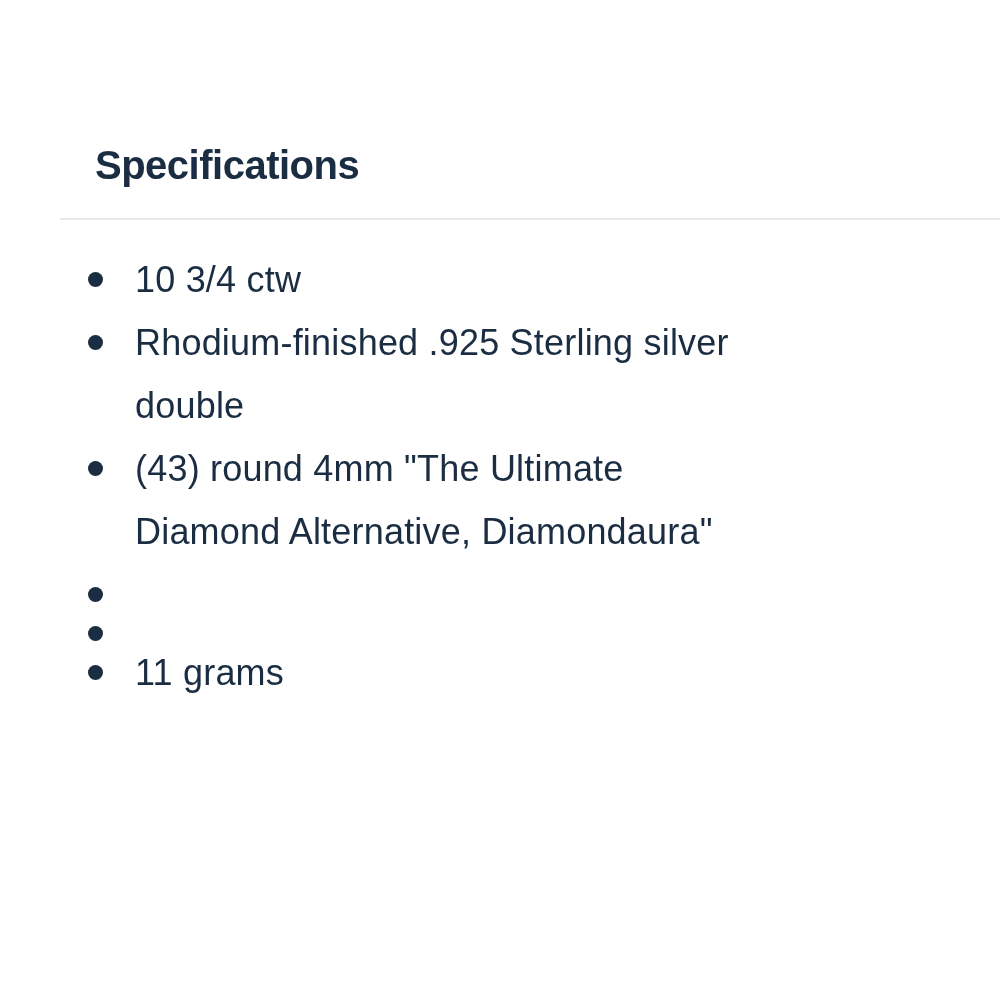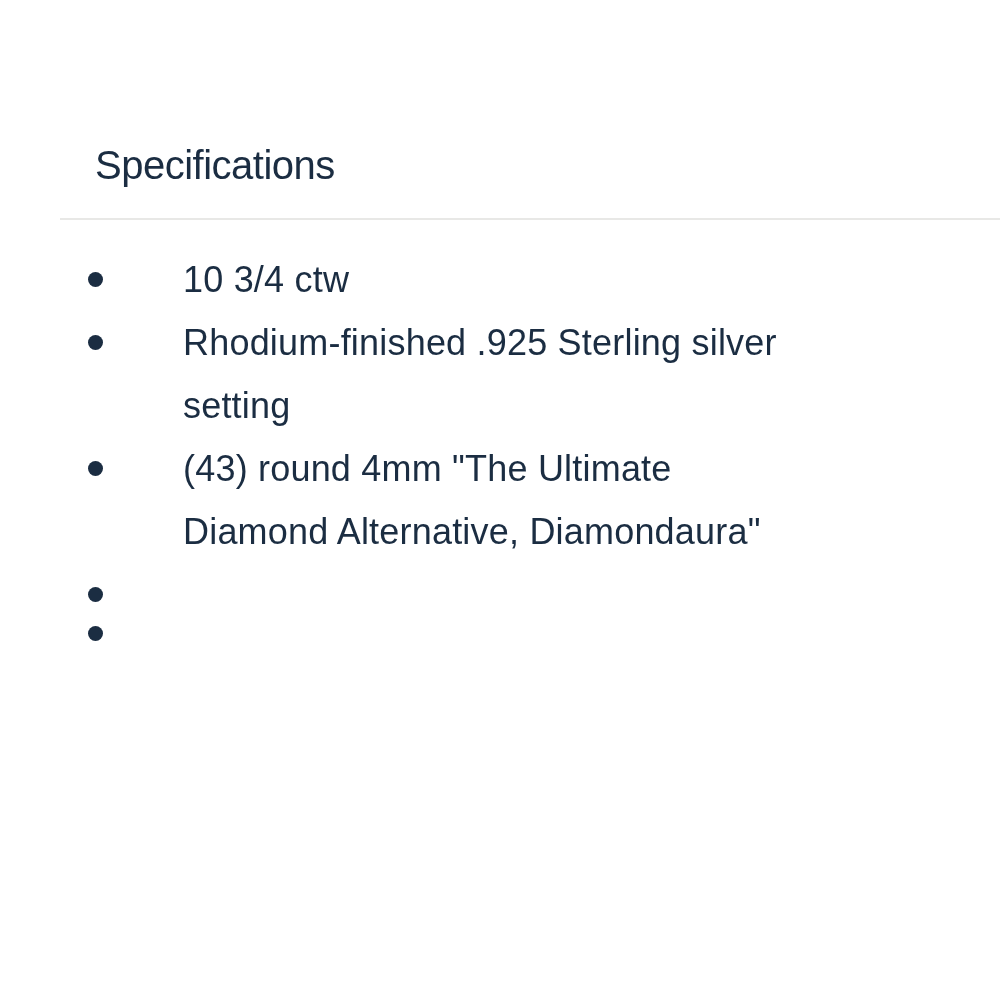--- a/index.html
+++ b/index.html
@@ -13,21 +13,21 @@
     font-family: "Liberation Sans", sans-serif;
     color: #1b2d42;
     overflow: hidden;
   }
   .spec-section {
     padding-top: 139px;
   }
   .spec-title {
     margin: 0 12px 0 95px;
     font-size: 40px;
-    font-weight: 400;
+    font-weight: 700;
     line-height: 52px;
     letter-spacing: -0.5px;
     color: #1b2d42;
   }
   .divider {
     margin-left: 60px;
     margin-right: 0;
     margin-top: 27px;
     height: 0;
     border: none;
@@ -37,21 +37,20 @@
     list-style: none;
     margin: 28px 0 0 0;
     padding: 0 60px 0 88px;
   }
   .spec-item {
     display: flex;
     align-items: flex-start;
     font-size: 36px;
     line-height: 63px;
     letter-spacing: 0.2px;
-    gap: 48px;
   }
   .bullet {
     flex: 0 0 15px;
     width: 15px;
     height: 15px;
     border-radius: 50%;
     background: #1b2d42;
     margin-top: 24px;
     margin-right: 32px;
   }
@@ -67,28 +66,32 @@
     <h2 class="spec-title">Specifications</h2>
     <hr class="divider">
     <ul class="spec-list">
       <li class="spec-item">
         <span class="bullet"></span>
         <span class="item-text">10 3/4 ctw</span>
       </li>
       <li class="spec-item">
         <span class="bullet"></span>
         <span class="item-text">Rhodium-finished .925 Sterling silver
-setting</span>
+double</span>
       </li>
       <li class="spec-item">
         <span class="bullet"></span>
         <span class="item-text">(43) round 4mm "The Ultimate
 Diamond Alternative, Diamondaura"</span>
       </li>
       <li class="spec-item">
         <span class="bullet"></span>
       </li>
       <li class="spec-item">
         <span class="bullet"></span>
       </li>
+      <li class="spec-item">
+        <span class="bullet"></span>
+        <span class="item-text">11 grams</span>
+      </li>
     </ul>
   </section>
 </div>
 
 </body></html>

